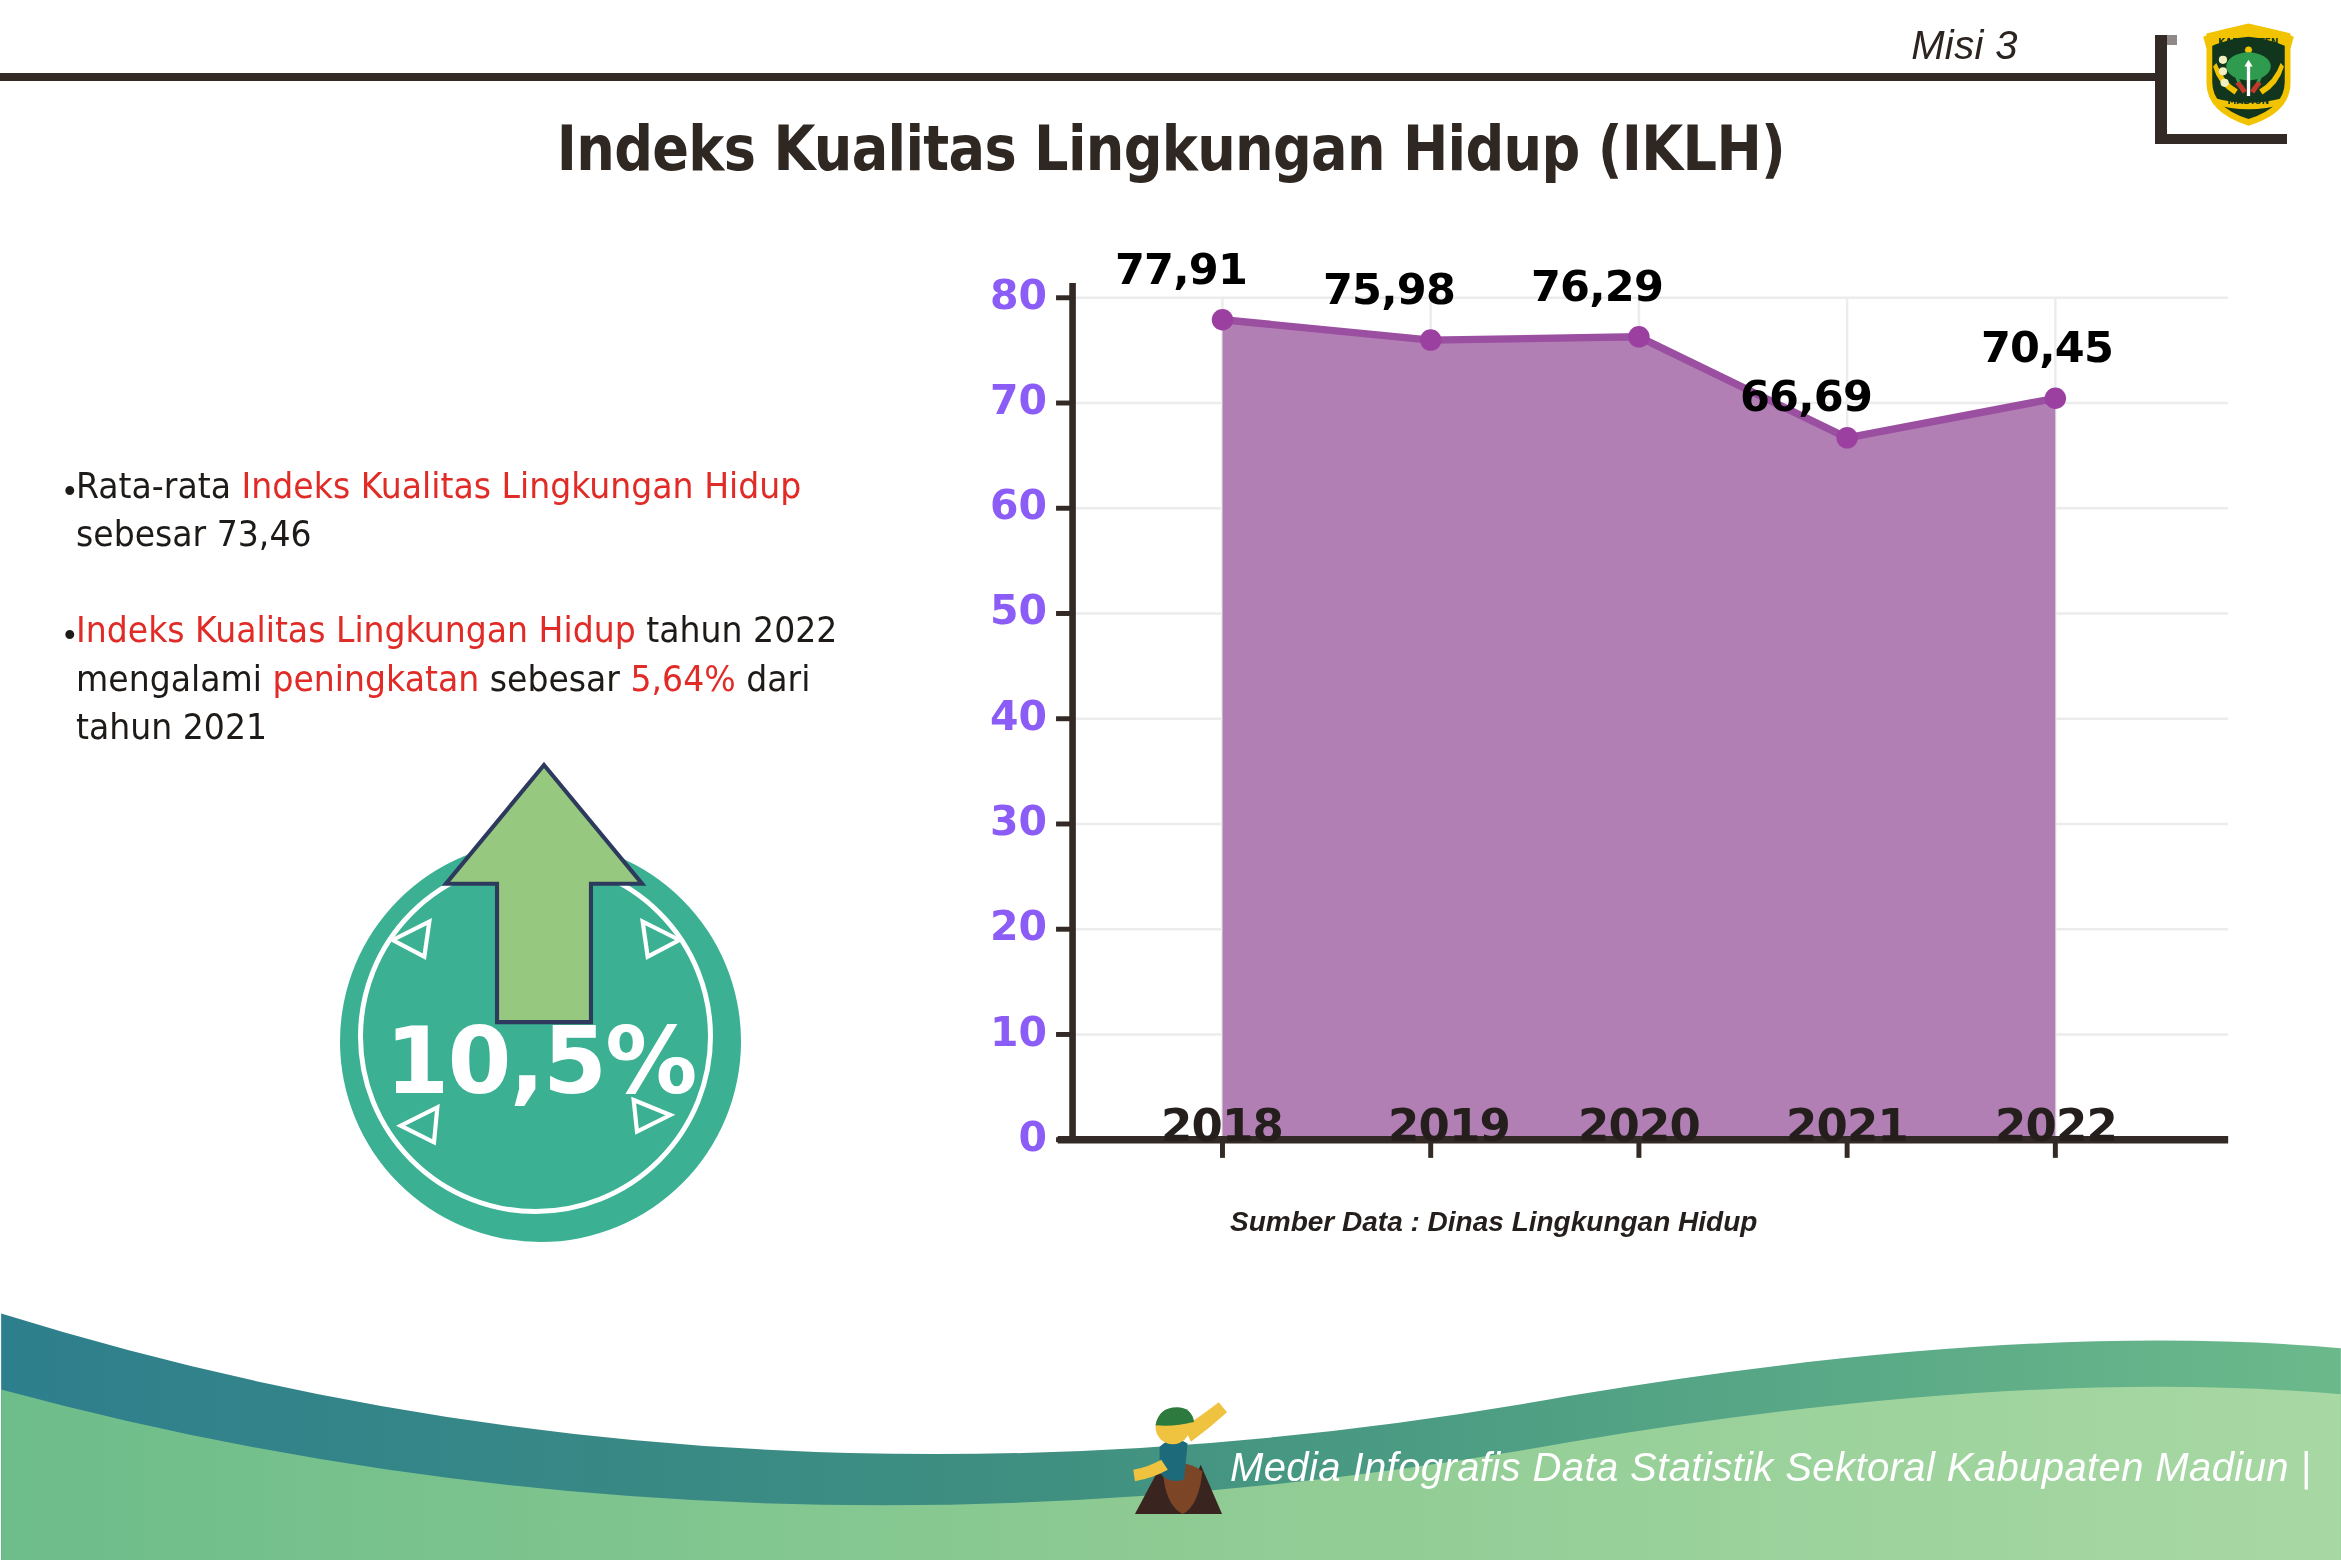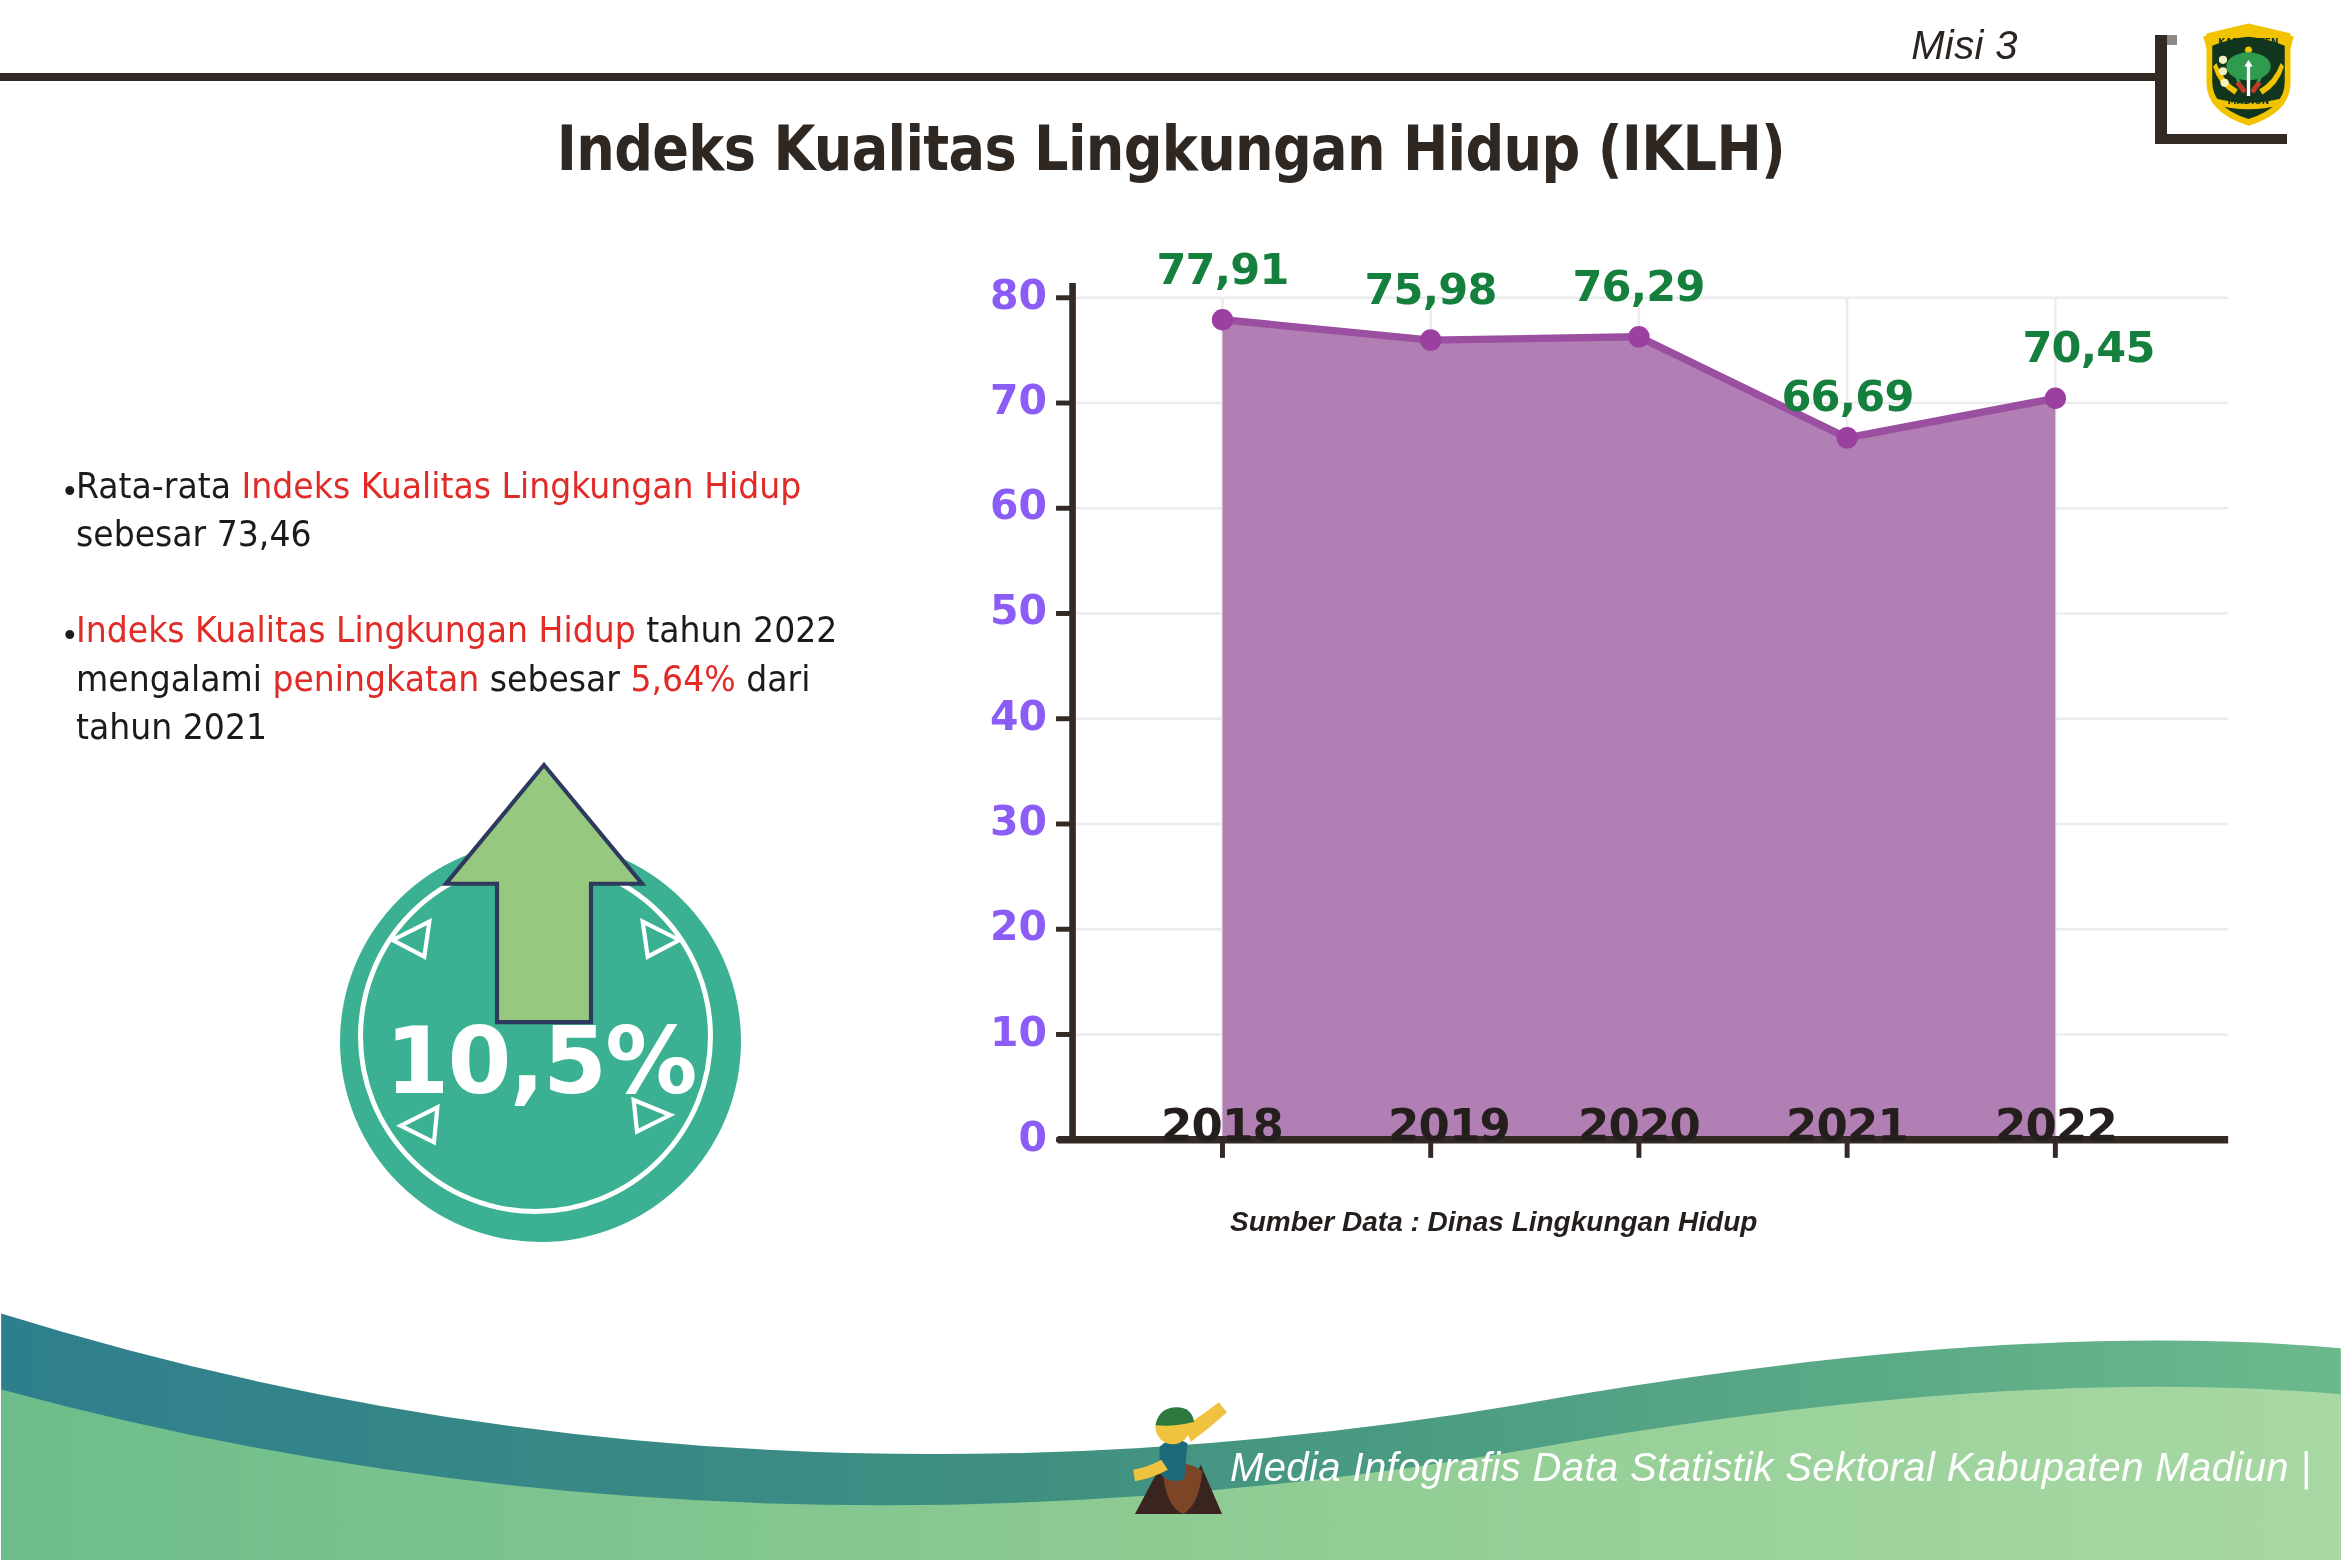--- a/index.html
+++ b/index.html
@@ -92,22 +92,22 @@
     font-family:"DejaVu Sans", sans-serif;font-weight:bold;font-size:41px;color:#8b5cf6;
     text-align:right;width:99px;
   }
   .xlabel{
     position:absolute;top:826px;
     font-family:"DejaVu Sans", sans-serif;font-weight:bold;font-size:45px;color:#241f1c;
     text-align:center;width:182px;letter-spacing:-0.8px;
   }
   .dlabel{
     position:absolute;
-    font-family:"DejaVu Sans", sans-serif;font-weight:bold;font-size:43px;color:#15803d;
-    text-align:center;width:215px;letter-spacing:-0.8px;
+    font-family:"DejaVu Sans", sans-serif;font-weight:bold;font-size:43px;color:#000000;
+    width:215px;letter-spacing:-0.8px;
   }
   #chart-source{
     position:absolute;left:1230px;top:1206px;
     font-family:"Liberation Sans", sans-serif;
     font-style:italic;font-weight:bold;font-size:28px;color:#241f1c;
     white-space:nowrap;
   }
   
   #footer{
     position:absolute;left:0;bottom:0;width:2342px;height:264px;

